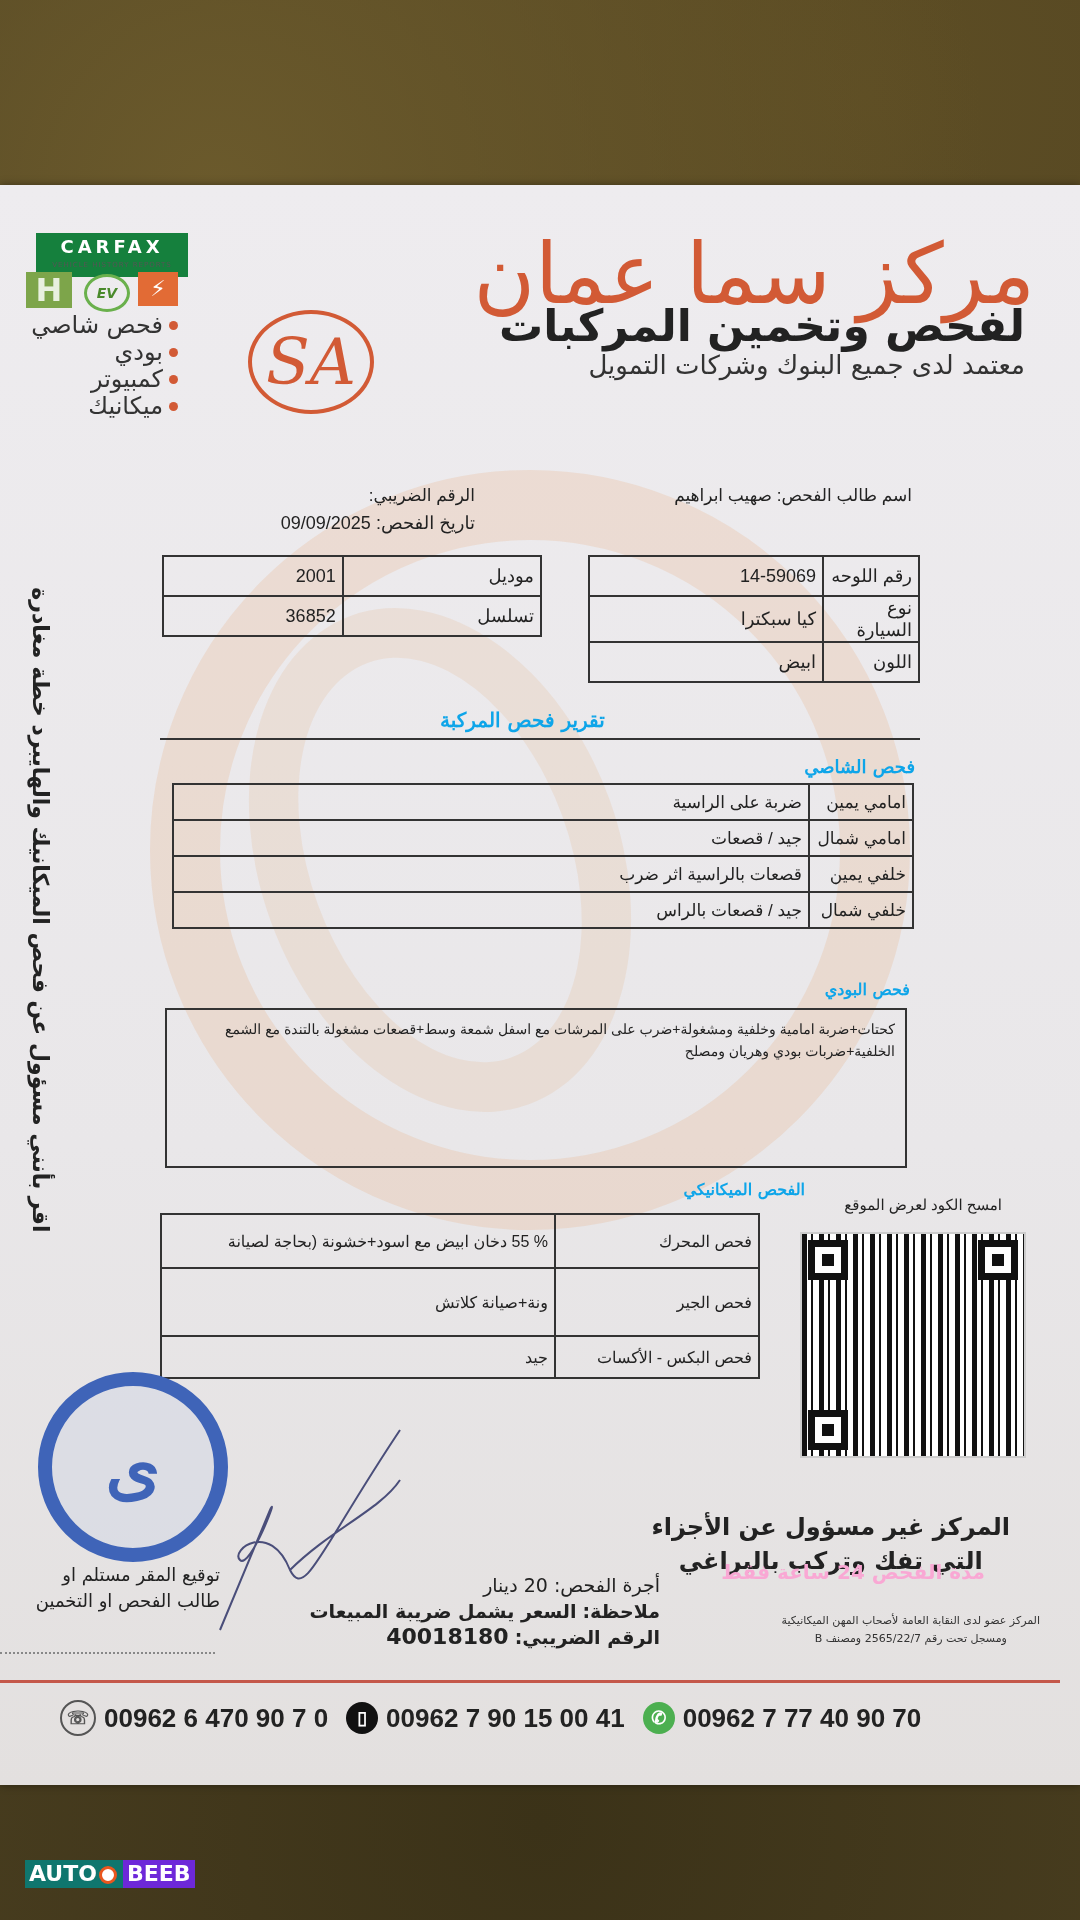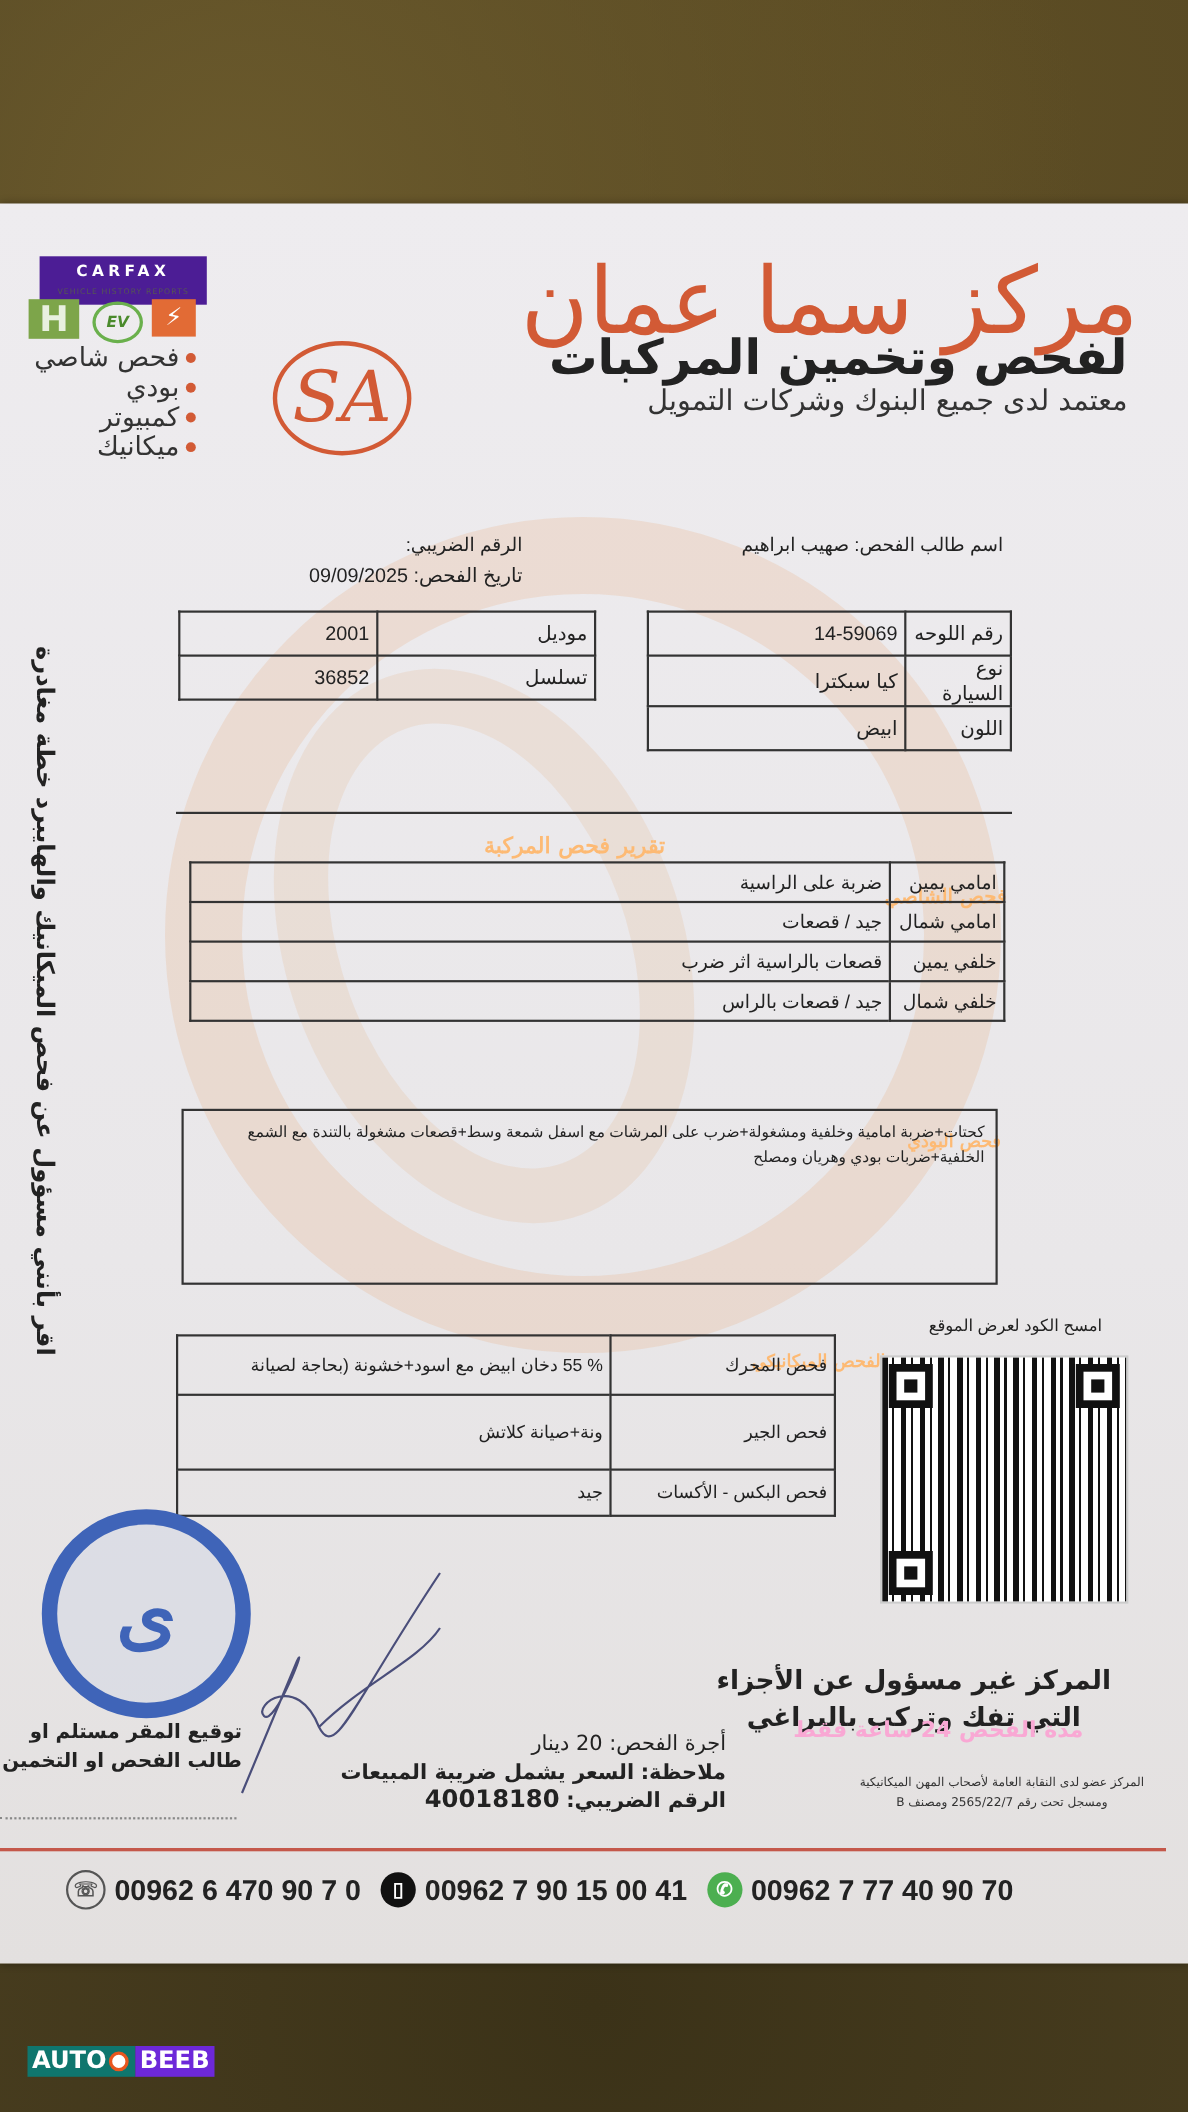--- a/index.html
+++ b/index.html
@@ -20,52 +20,52 @@
   .wm { position:absolute; left:150px; top:470px; width:760px; height:760px; border-radius:50%;
         border:70px solid rgba(230,170,120,.22); box-sizing:border-box; }
   .wm2 { position:absolute; left:260px; top:600px; width:360px; height:520px; border-radius:50%;
         border:50px solid rgba(230,170,120,.18); box-sizing:border-box; transform:rotate(-20deg); }
   .rtl { direction:rtl; }
   .brand-title { position:absolute; right:45px; top:225px; font-size:84px; color:#d25a35; letter-spacing:14px; font-family:"DejaVu Sans",sans-serif; }
   .brand-sub { position:absolute; right:55px; top:300px; font-size:44px; color:#222; font-weight:bold; }
   .brand-sub2 { position:absolute; right:55px; top:350px; font-size:26px; color:#333; }
   .logo-circle { position:absolute; left:248px; top:310px; width:118px; height:96px; border:4px solid #d25a35; border-radius:50%;
     display:flex; align-items:center; justify-content:center; font-family:"DejaVu Serif",serif; font-size:64px; color:#d25a35; font-style:italic; }
-  .carfax { position:absolute; left:36px; top:233px; width:152px; height:44px; background:#4c1d95; color:#fff; font-weight:bold;
-    font-size:14px; letter-spacing:4px; text-align:center; line-height:28px; }
+  .carfax { position:absolute; left:36px; top:233px; width:152px; height:44px; background:#15803d; color:#fff; font-weight:bold;
+    font-size:18px; letter-spacing:4px; text-align:center; line-height:28px; }
   .carfax-sub { position:absolute; left:36px; top:261px; width:152px; font-size:7px; color:#555; text-align:center; letter-spacing:1px;}
   .badge-h { position:absolute; left:26px; top:272px; width:46px; height:36px; background:#7da54a; color:#e8f0df; font-weight:bold; font-size:32px; text-align:center; line-height:36px; }
   .badge-ev { position:absolute; left:84px; top:274px; width:40px; height:32px; border:3px solid #6ab04c; border-radius:50%; color:#4a8a2c; font-size:14px; font-style:italic; font-weight:bold; text-align:center; line-height:32px;}
   .badge-o { position:absolute; left:138px; top:272px; width:40px; height:34px; background:#e26b35; color:#fff; text-align:center; line-height:34px; font-size:22px;}
   .services { position:absolute; left:10px; top:312px; width:168px; direction:rtl; }
   .services .it { font-size:24px; color:#333; line-height:27px; display:flex; align-items:center; gap:6px; }
   .services .dot { width:9px; height:9px; border-radius:50%; background:#d25a35; display:inline-block; }
 
   .lbl { position:absolute; font-size:17px; color:#222; font-family:"Liberation Sans",sans-serif; direction:rtl; }
   table.info { position:absolute; border-collapse:collapse; font-family:"Liberation Sans",sans-serif; direction:rtl; }
   table.info td { border:2px solid #333; height:38px; font-size:18px; color:#222; padding:0 6px; }
-  .sec-h { position:absolute; font-size:18px; font-weight:bold; color:#fdba74; direction:rtl; font-family:"DejaVu Serif",serif;margin-top:48px; }
+  .sec-h { position:absolute; font-size:18px; font-weight:bold; color:#0ea5e9; direction:rtl; font-family:"DejaVu Serif",serif; }
   .rule { position:absolute; height:2px; background:#333; }
   table.chassis td { border:2px solid #333; height:34px; font-size:17px; padding:0 6px; }
   .body-box { position:absolute; left:165px; top:1008px; width:742px; height:160px; border:2px solid #333; box-sizing:border-box;
     direction:rtl; font-family:"Liberation Sans",sans-serif; font-size:14px; color:#222; padding:8px 10px; line-height:22px; }
   table.mech td { border:2px solid #333; font-size:16px; padding:0 6px; }
   .qr { position:absolute; left:800px; top:1232px; width:222px; height:222px; background:#fff; border:2px solid #ccc;
     background-image:
       repeating-linear-gradient(90deg, #111 0 5px, transparent 5px 9px, #111 9px 11px, transparent 11px 17px),
       repeating-linear-gradient(0deg, rgba(255,255,255,.85) 0 4px, transparent 4px 9px, rgba(255,255,255,.7) 9px 12px, transparent 12px 16px);
   }
   .qr .finder { position:absolute; width:40px; height:40px; border:7px solid #111; background:#fff; box-sizing:border-box; }
   .qr .finder::after { content:""; position:absolute; left:7px; top:7px; width:12px; height:12px; background:#111; }
   .disclaimer { position:absolute; right:70px; top:1490px; direction:rtl; text-align:center; font-size:24px; font-weight:bold; color:#222; line-height:34px; font-family:"DejaVu Sans",sans-serif;margin-top:20px; }
   .duration { position:absolute; right:95px; top:1560px; direction:rtl; font-size:20px; font-weight:bold; color:#f9a8d4;text-align:center; }
   .member { position:absolute; right:40px; top:1612px; direction:rtl; text-align:center; font-size:11px; color:#333; line-height:18px; }
   .fee { position:absolute; right:420px; top:1572px; direction:rtl; font-size:19px; color:#222; line-height:26px; font-family:"DejaVu Sans",sans-serif; }
   .fee b { font-weight:bold; }
-  .sig-label { position:absolute; left:0; top:1562px; width:220px; direction:rtl; text-align:right; font-size:18px; font-weight:bold; color:#222; line-height:26px; }
+  .sig-label { position:absolute; left:0; top:1562px; width:220px; direction:rtl; text-align:right; font-size:18px; font-weight:normal; color:#222; line-height:26px; }
   .stamp { position:absolute; left:38px; top:1372px; width:190px; height:190px; border-radius:50%; border:14px solid #3f64b8; box-sizing:border-box;
     display:flex; align-items:center; justify-content:center; color:#3f64b8; font-size:70px; font-weight:bold; font-family:"DejaVu Serif",serif; background:rgba(200,210,230,.35);}
   .signature { position:absolute; left:210px; top:1420px; }
   .dotted { position:absolute; left:0; top:1652px; width:215px; border-top:2px dotted #888; }
   .footer-rule { position:absolute; left:0; top:1680px; width:1060px; height:3px; background:#c4584a; }
   .contacts { position:absolute; left:60px; top:1700px; display:flex; align-items:center; gap:8px; font-family:"Liberation Sans",sans-serif;
     font-size:26px; font-weight:bold; color:#222; }
   .ico { width:32px; height:32px; border-radius:50%; display:inline-flex; align-items:center; justify-content:center; font-size:18px; }
   .side-text { position:absolute; left:-310px; top:870px; width:700px; transform:rotate(90deg); direction:rtl; font-size:22px; font-weight:bold; color:#222; white-space:nowrap; }
   .autobeeb { position:absolute; left:25px; top:1860px; height:28px; display:flex; font-family:"DejaVu Sans",sans-serif; font-weight:bold; font-size:22px; }

